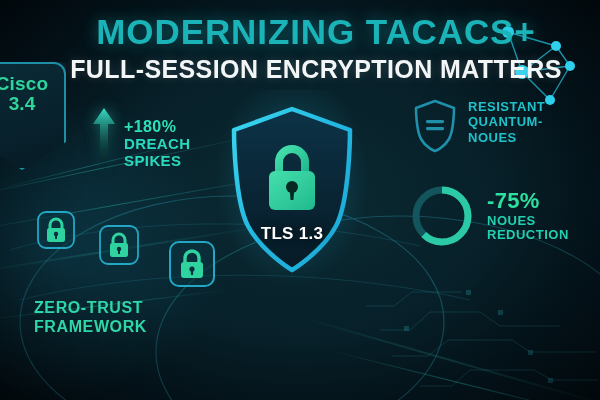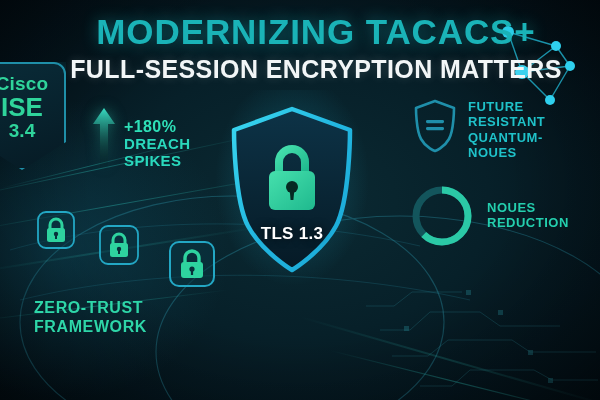--- a/index.html
+++ b/index.html
@@ -221,21 +221,20 @@
     </g>
   </svg>
 
   <div class="title-wrap">
     <div class="title-main">MODERNIZING TACACS+</div>
     <div class="title-sub">FULL-SESSION ENCRYPTION MATTERS</div>
   </div>
 
   <div class="cisco-badge">
     <div class="cisco-line1">Cisco</div>
-    <div class="cisco-line2">ISE</div>
     <div class="cisco-line3">3.4</div>
   </div>
 
   <div class="arrow-stat">
     <svg class="arrow-ico" width="24" height="62" viewBox="0 0 24 62">
       <defs>
         <linearGradient id="arrGrad" x1="0" y1="0" x2="0" y2="1">
           <stop offset="0%" stop-color="#3ae0c6"></stop>
           <stop offset="100%" stop-color="#13footer" stop-opacity="0"></stop>
           <stop offset="100%" stop-color="#106b66"></stop>
@@ -282,33 +281,33 @@
     <div class="tls-label">TLS 1.3</div>
   </div>
 
   <div class="quantum">
     <svg width="46" height="56" viewBox="0 0 46 56">
       <path d="M23 3 L42 10 C42 10 42 32 37 41 C32 50 23 53 23 53 C23 53 14 50 9 41 C4 32 4 10 4 10 Z" fill="none" stroke="#1f8faa" stroke-width="2.6" stroke-linejoin="round"></path>
       <rect x="14" y="22" width="18" height="3.2" rx="1.4" fill="#1f8faa"></rect>
       <rect x="14" y="29" width="18" height="3.2" rx="1.4" fill="#1f8faa"></rect>
     </svg>
     <div class="q-text">
-      <div>FUTURE</div>
       <div>RESISTANT</div>
       <div>QUANTUM-</div>
       <div>NOUES</div>
     </div>
   </div>
 
   <div class="donut-stat">
     <svg class="donut" viewBox="0 0 66 66">
       <circle cx="33" cy="33" r="26" fill="none" stroke="#13555c" stroke-width="7"></circle>
       <circle id="donut-arc" cx="33" cy="33" r="26" fill="none" stroke="#2bc9a6" stroke-width="7" stroke-linecap="butt" transform="rotate(-90 33 33)" stroke-dasharray="101.28494715173494 62.077870834934316"></circle>
     </svg>
     <div class="donut-text">
+      <div class="donut-pct">-75%</div>
       <div class="donut-l2">NOUES</div>
       <div class="donut-l3">REDUCTION</div>
     </div>
   </div>
 
   <svg class="pad" style="left:36px; top:210px;" width="40" height="40" viewBox="0 0 40 40">
     <rect x="2" y="2" width="36" height="36" rx="8" fill="rgba(10,52,66,.55)" stroke="#23a7c4" stroke-width="1.8"></rect>
     <path d="M14 19 L14 15 A6 6 0 0 1 26 15 L26 19" fill="none" stroke="#2ed39f" stroke-width="3"></path>
     <rect x="11" y="18" width="18" height="14" rx="2.5" fill="#2ed39f"></rect>
     <circle cx="20" cy="24" r="2.2" fill="#08303a"></circle>

